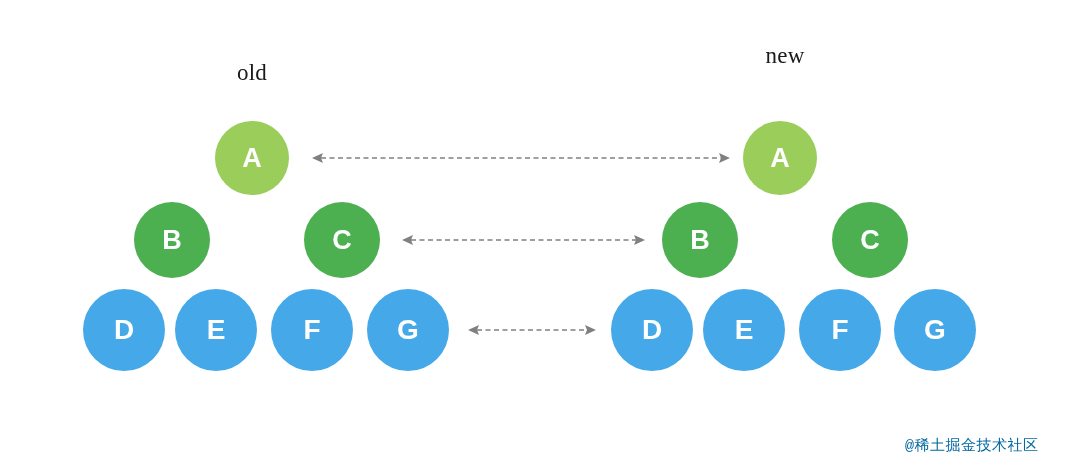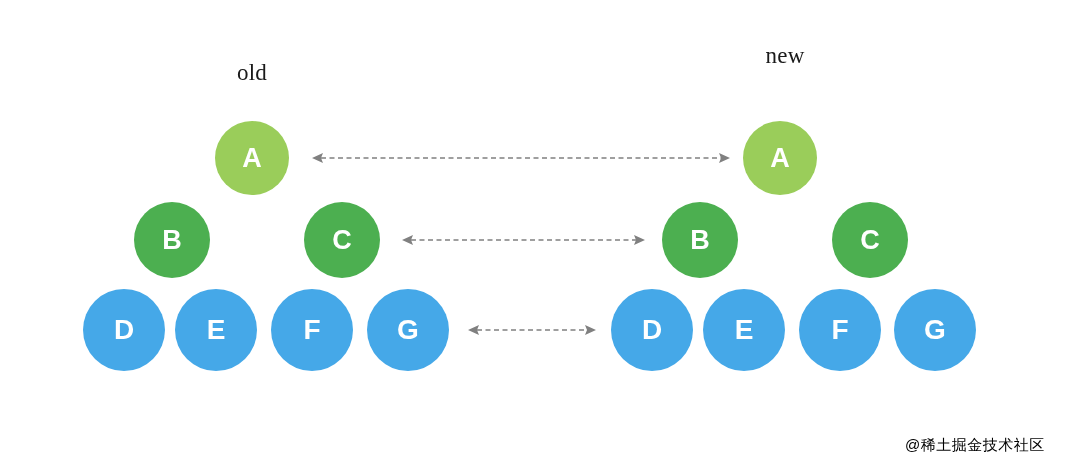--- a/index.html
+++ b/index.html
@@ -62,23 +62,23 @@
     position: absolute;
     transform: translateY(-50%);
     height: 16px;
   }
   .arrow-wrap svg {
     display: block;
     overflow: visible;
   }
   .watermark {
     position: absolute;
-    font-family: Liberation Sans, sans-serif;
+    font-family: Liberation Mono, monospace;
     font-size: 15px;
-    color: #000000;
+    color: #0369a1;
     white-space: nowrap;
     letter-spacing: 0.5px;
   }
 </style>
 </head>
 <body>
 
 <div id="canvas">
 
   <div class="col-label" style="left: 252px; top: 73px;">old</div>

